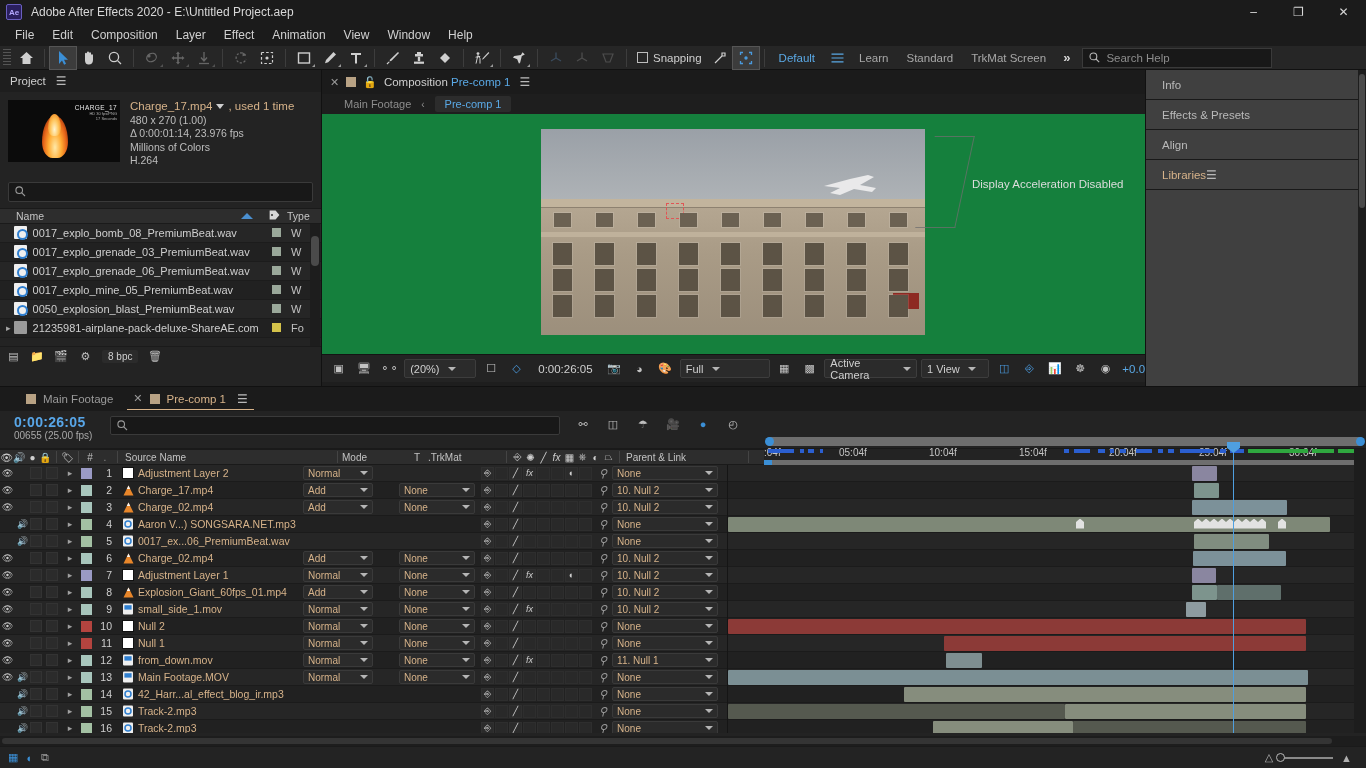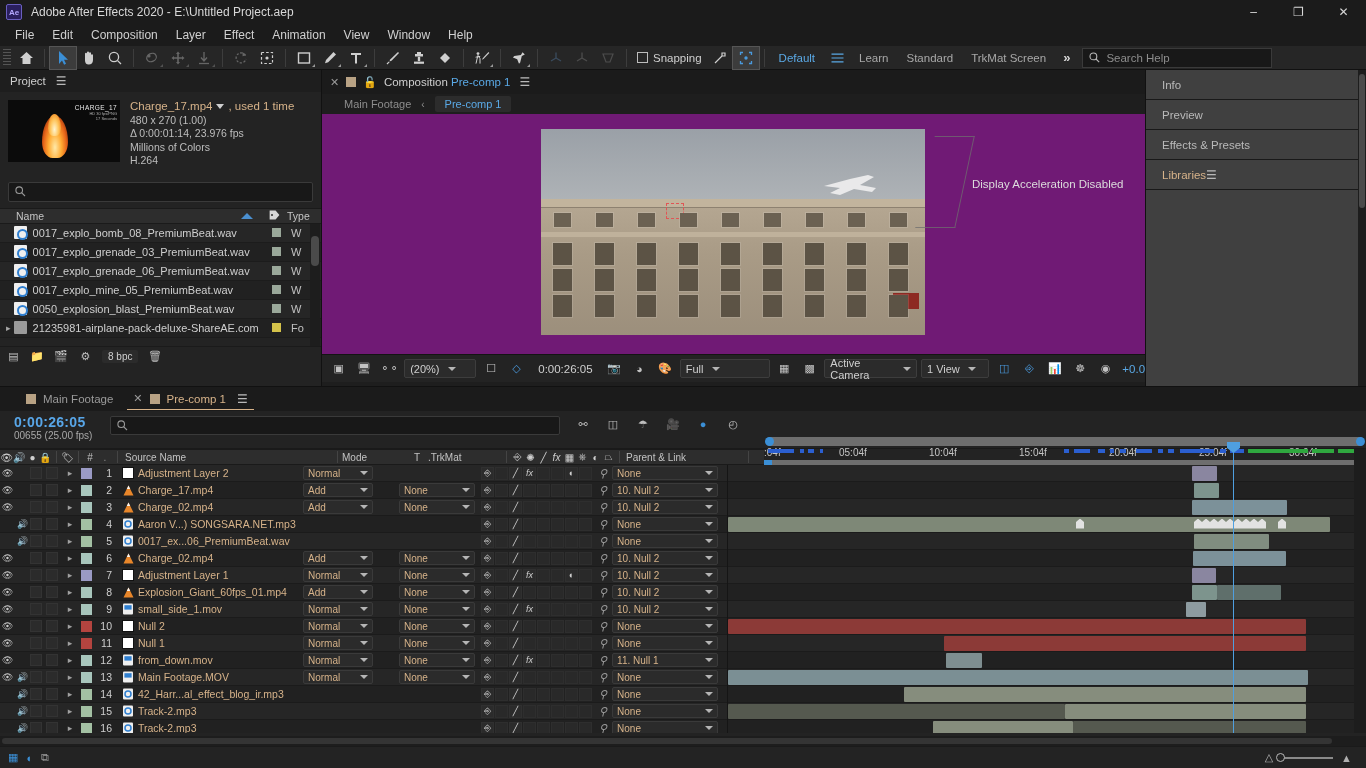--- a/index.html
+++ b/index.html
@@ -85,21 +85,21 @@
   .comp-tabrow{height:24px;background:#1b1b1b;display:flex;align-items:center;padding-left:8px;gap:7px;font-size:11.5px;}
   .xclose{color:#9a9a9a;font-size:11px;}
   .compswatch{width:10px;height:10px;background:#b8a284;}
   .lockico{color:#c9c9c9;font-size:11px;}
   .comp-title{color:#cfcfcf;}
   .comp-title b{color:#5aa9e6;font-weight:normal;}
   .crumbs{height:20px;display:flex;align-items:center;padding-left:22px;gap:10px;font-size:11px;}
   .crumb{color:#8d8d8d;}
   .crumb-sep{color:#8d8d8d;font-size:10px;}
   .crumb-active{color:#5aa9e6;background:#2c2c2c;padding:2px 10px;border-radius:2px;}
-  .comp-stage{position:relative;height:240px;background:#701a75;overflow:hidden;}
+  .comp-stage{position:relative;height:240px;background:#15803d;overflow:hidden;}
   .frame{position:absolute;left:219px;top:15px;width:384px;height:206px;overflow:hidden;background:#8a8f96;}
   .sky{position:absolute;left:0;top:0;width:384px;height:88px;background:linear-gradient(#9aa0a7,#b3b7ba);}
   .bldg{position:absolute;left:0;top:70px;width:384px;height:136px;background:linear-gradient(180deg,#b6a893 0%,#a99b86 40%,#9c8f7c 100%);}
   .cornice{position:absolute;left:0;top:70px;width:384px;height:9px;background:#c2b49d;border-bottom:1px solid #8d8170;}
   .cornice2{position:absolute;left:0;top:103px;width:384px;height:5px;background:#bfb19b;}
   .win{position:absolute;background:#5c5345;box-shadow:0 0 0 1px rgba(255,255,255,.13);}
   .redsign{position:absolute;right:6px;top:164px;width:26px;height:16px;background:#8d2a22;}
   .plane{position:absolute;left:279px;top:44px;width:62px;height:26px;}
   .marquee{position:absolute;left:125px;top:74px;width:18px;height:16px;border:1px dashed #e05555;}
   .guide{position:absolute;left:603px;top:22px;width:40px;height:92px;border-right:1px solid #6f6f6f;border-top:1px solid #6f6f6f;border-bottom:1px solid #6f6f6f;transform:skewX(-12deg);opacity:.75;}
@@ -581,22 +581,22 @@
       <span class="cf-ico" style="color:#4a9ade">⎆</span>
       <span class="cf-ico">📊</span>
       <span class="cf-ico">☸</span>
       <span class="cf-ico">◉</span>
       <span class="cf-plus">+0.0</span>
     </div>
   </div>
 
   <div class="right">
     <div class="rpanel">Info</div>
-    <div class="rpanel">Preview</div>
     <div class="rpanel">Effects &amp; Presets</div>
+    <div class="rpanel">Align</div>
     <div class="rpanel lib">
       <span>Libraries</span>
       <span class="hamb" style="margin:0">☰</span>
     </div>
     <div class="right-scroll">
         <i></i>
       </div>
   </div>
 
   <div class="tl">

